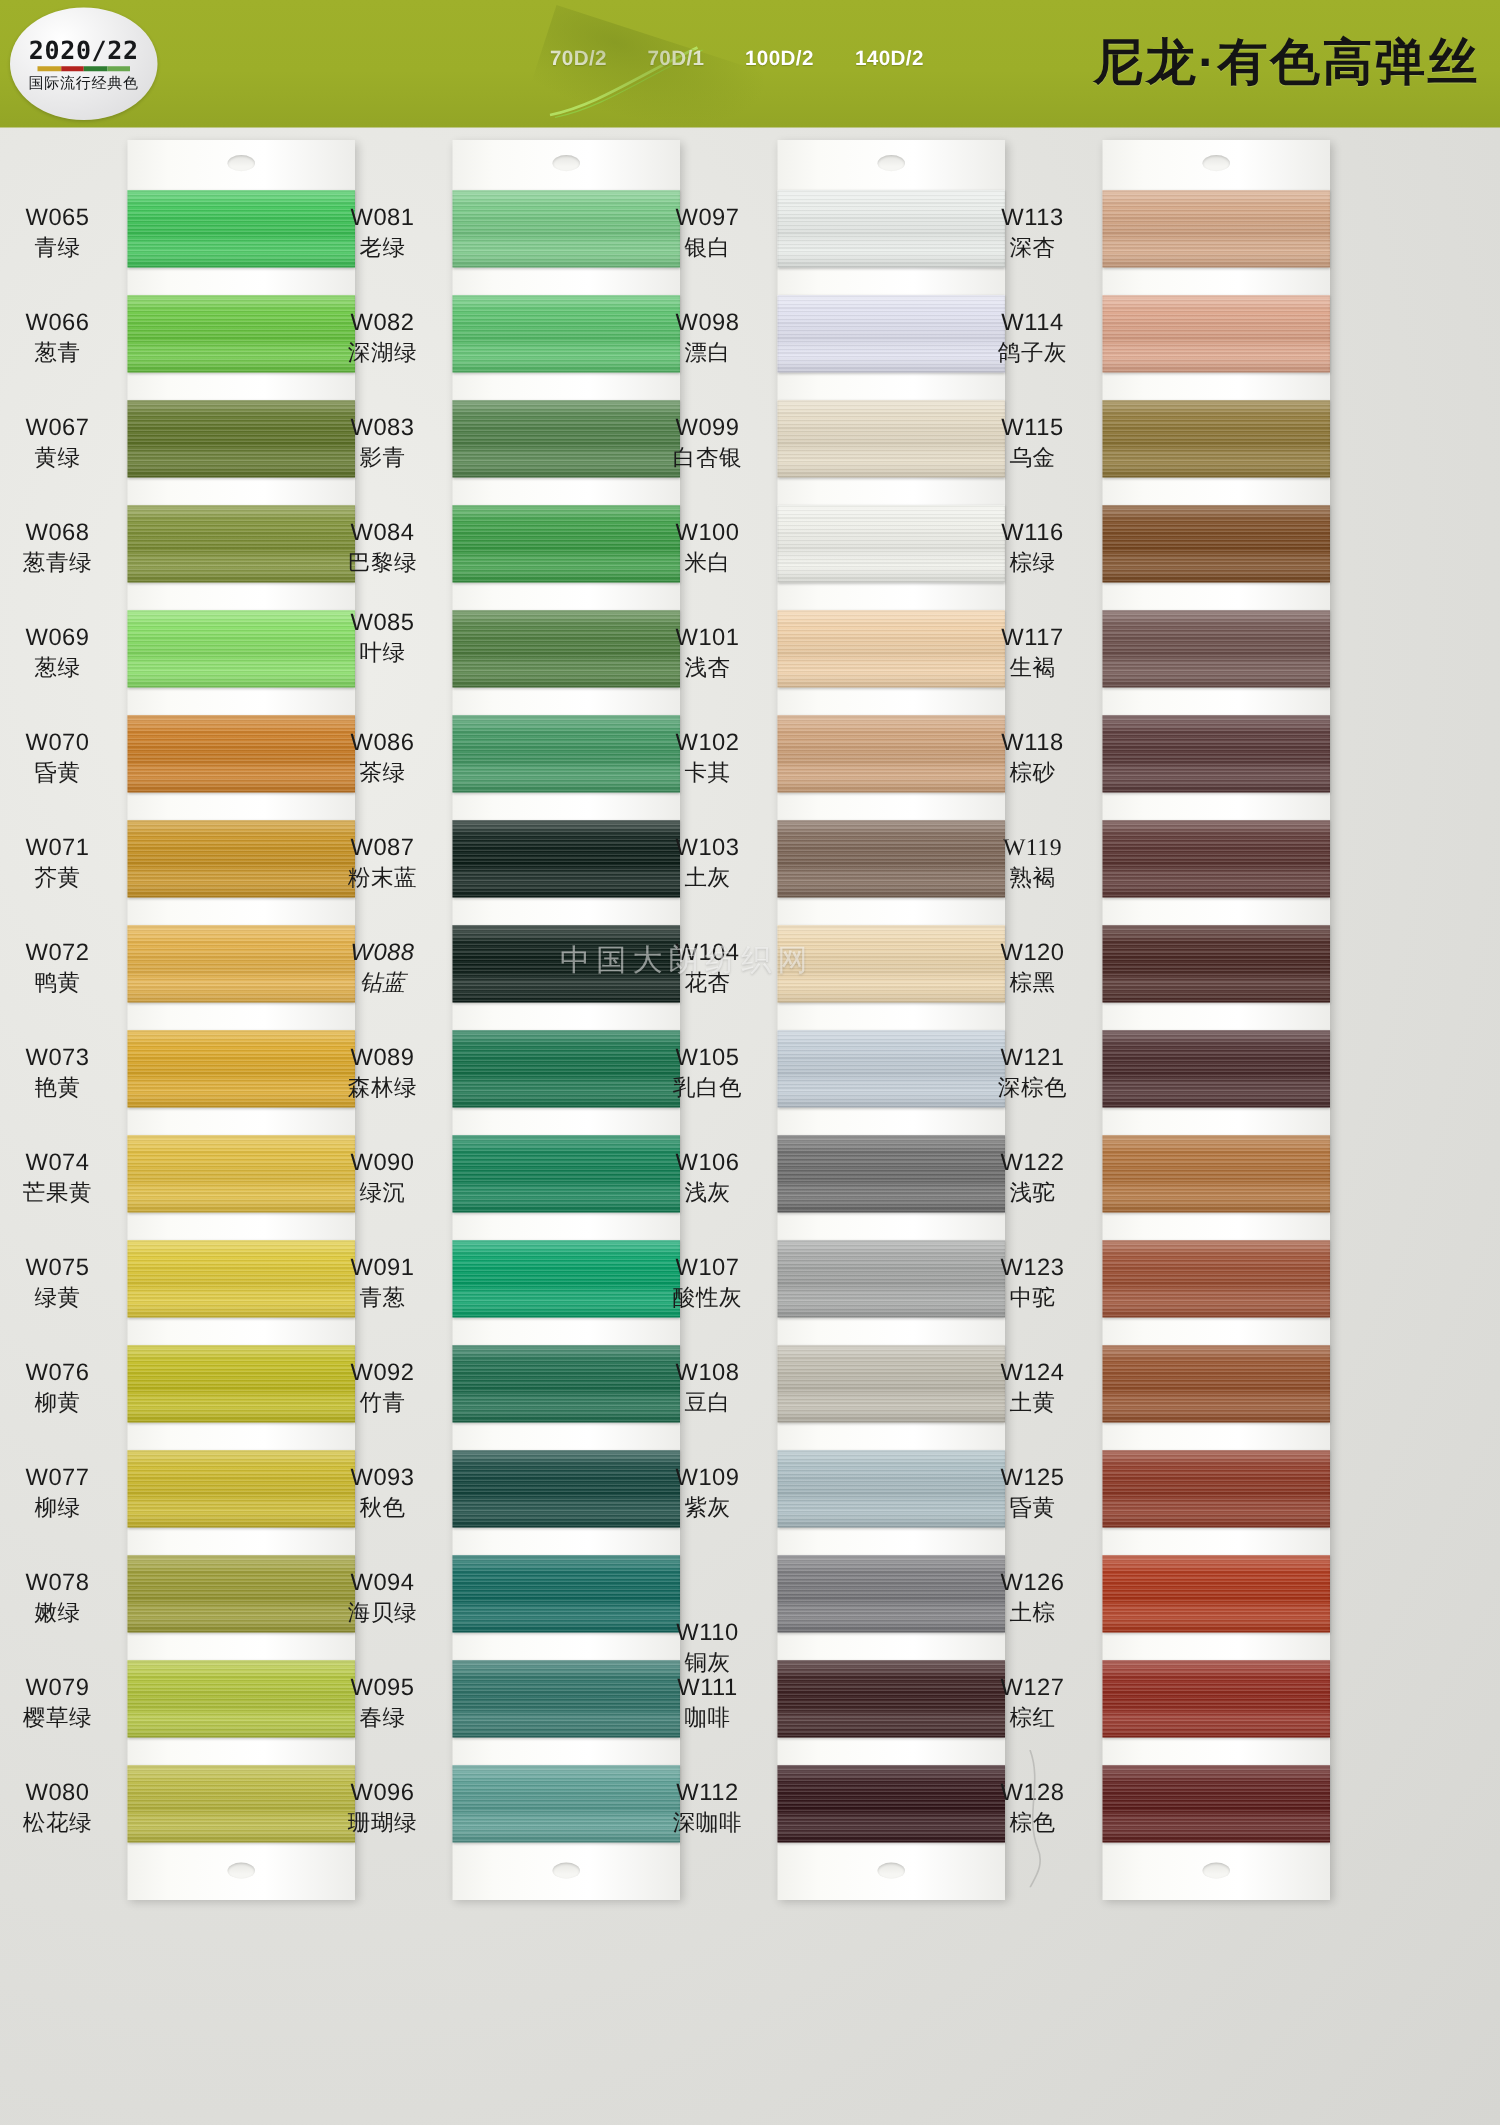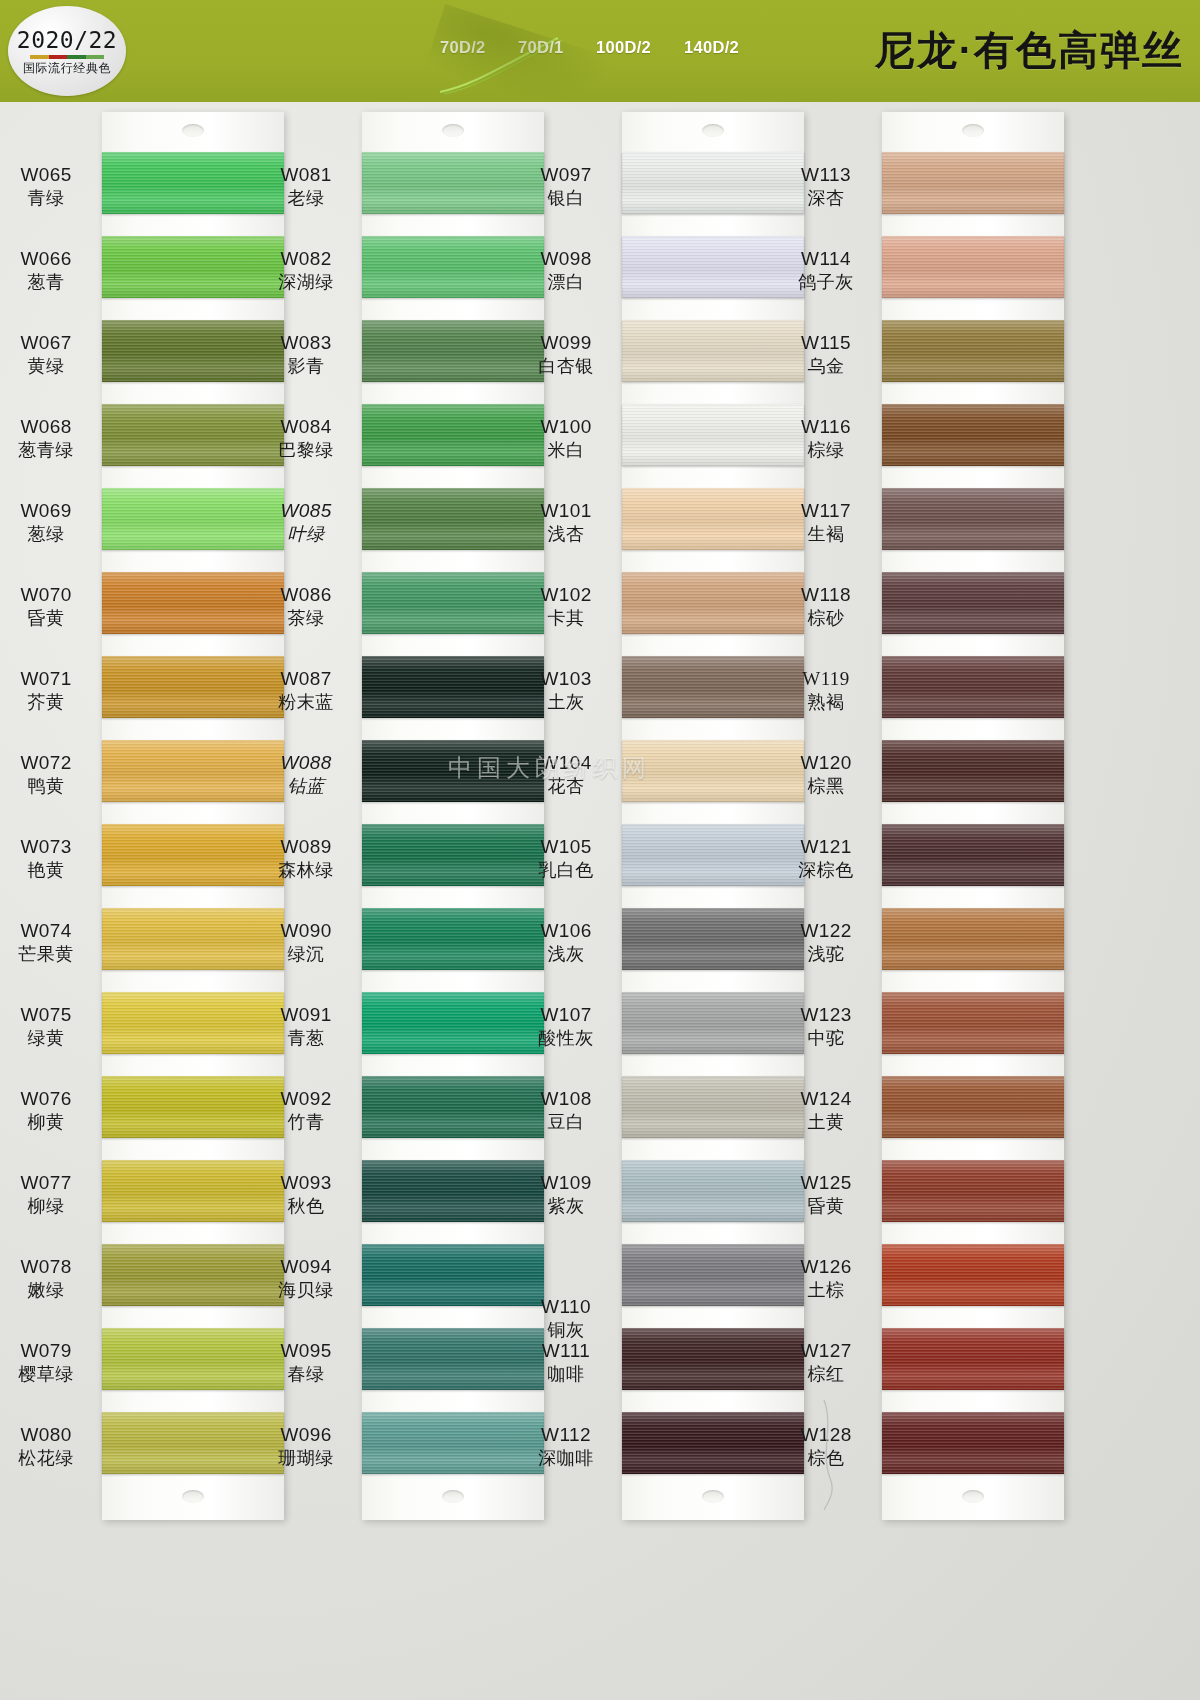--- a/index.html
+++ b/index.html
@@ -32,21 +32,21 @@
   }
   .logo{
     position:absolute;left:8px;top:6px;width:118px;height:90px;
     border-radius:50%;
     background:radial-gradient(ellipse at 35% 28%, #ffffff 0%, #e9e9ea 55%, #d8d8da 100%);
     box-shadow:0 1px 3px rgba(0,0,0,.18);
     display:flex;flex-direction:column;align-items:center;justify-content:center;
   }
   .logo-year{
     font-family:"DejaVu Sans Mono","Liberation Mono",monospace;
-    font-size:23px;font-weight:400;letter-spacing:.5px;color:#16181a;
+    font-size:20px;font-weight:700;letter-spacing:.5px;color:#16181a;
     line-height:1;
   }
   .logo-bar{display:flex;width:74px;height:4px;margin:3px 0 3px 0;}
   .logo-bar i{flex:1;display:block;}
   .logo-sub{
     font-size:12px;color:#16181a;letter-spacing:.6px;line-height:1;white-space:nowrap;
   }
   .spec{
     position:absolute;left:440px;top:34px;color:#ffffff;
     font-size:16.5px;font-weight:700;letter-spacing:.3px;line-height:26px;
@@ -278,21 +278,21 @@
           <div class="label" style="left: -112px; top: 220px;">
             <div class="code">W083</div>
             <div class="name">影青</div>
           </div>
           <div class="swatch" title="W084 巴黎绿" style="background: rgb(58, 156, 68);"></div>
           <div class="label" style="left: -112px; top: 304px;">
             <div class="code">W084</div>
             <div class="name">巴黎绿</div>
           </div>
           <div class="swatch" title="W085 叶绿" style="background: rgb(79, 126, 64);"></div>
-          <div class="label" style="left: -112px; top: 388px; font-style: italic;">
+          <div class="label" style="left: -112px; top: 376px;">
             <div class="code">W085</div>
             <div class="name">叶绿</div>
           </div>
           <div class="swatch" title="W086 茶绿" style="background: rgb(63, 149, 96);"></div>
           <div class="label" style="left: -112px; top: 472px;">
             <div class="code">W086</div>
             <div class="name">茶绿</div>
           </div>
           <div class="swatch" title="W087 粉末蓝" style="background: rgb(12, 30, 24);"></div>
           <div class="label" style="left: -112px; top: 556px;">

